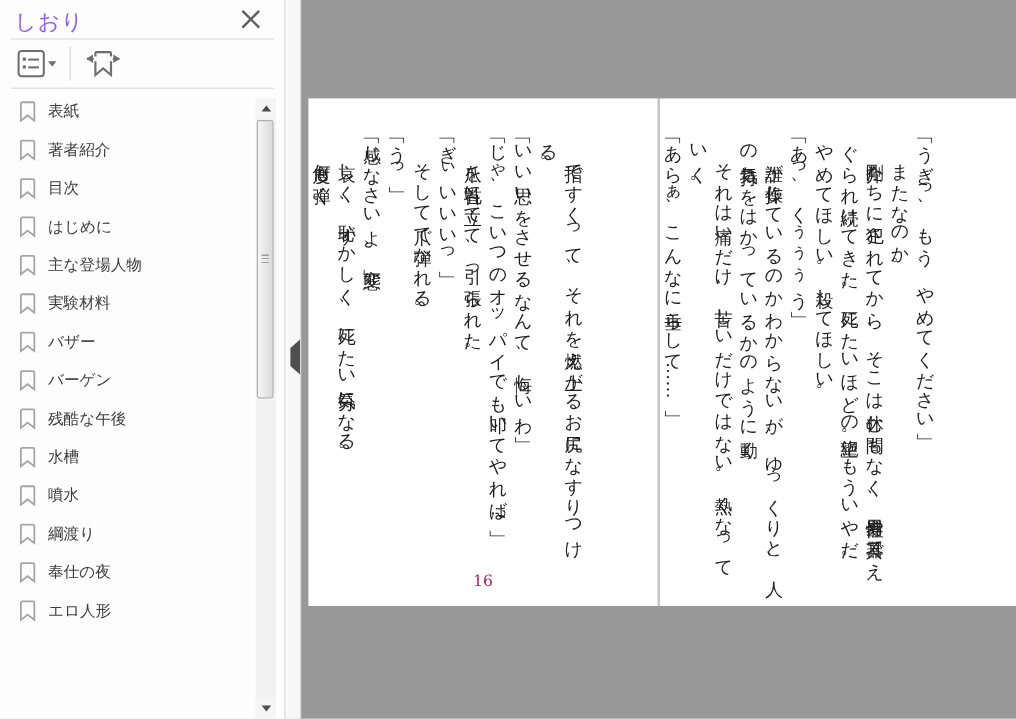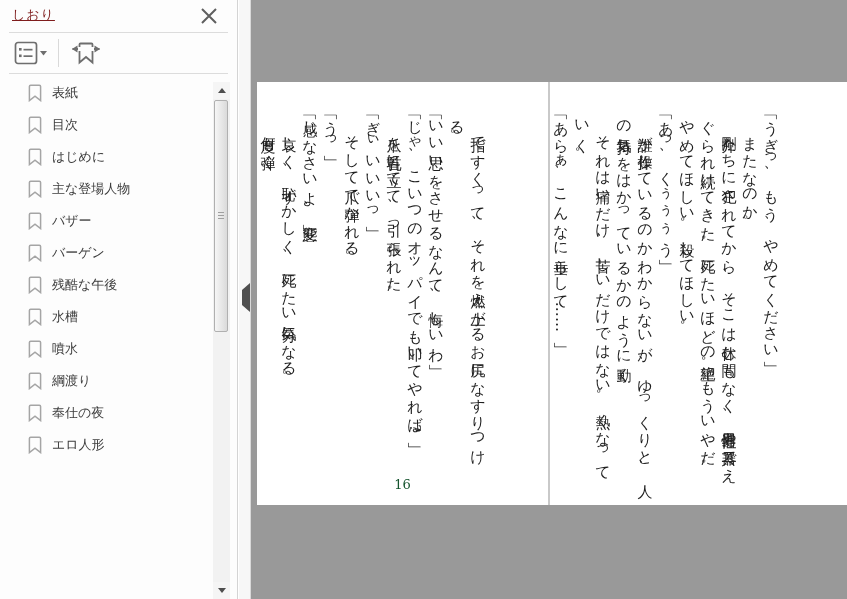--- a/index.html
+++ b/index.html
@@ -10,33 +10,33 @@
   }
 
   
   #sidebar {
     position:absolute; left:0; top:0; width:238px; height:599px;
     background:#fdfdfd; border-right:1px solid #d4d4d4;
   }
   .sb-header { position:relative; height:32px; }
   .sb-title {
     position:absolute; left:12px; top:6px;
-    font-size:13px; color:#7f1d1d; letter-spacing:1px;text-decoration:underline;
+    font-size:18px; color:#8b5cf6; letter-spacing:1px;
   }
   .close-btn {
     position:absolute; right:16px; top:5px; width:24px; height:24px;
     background:none; border:none; padding:0; cursor:pointer; color:#5f5f5f;
   }
   .sb-divider { border-top:1px solid #dcdcdc; margin:0 9px; }
   .sb-toolbar { height:40px; display:flex; align-items:center; padding-left:12px; }
   .tb-btn { background:none; border:none; padding:2px; cursor:pointer; color:#6e6e6e; display:flex; align-items:center; }
   .vsep { width:1px; height:28px; background:#d9d9d9; margin:0 10px 0 8px; }
 
   .sb-list { position:absolute; top:77px; left:0; width:213px; }
-  .sb-item { height:32px; display:flex; align-items:center; padding-left:28px; cursor:pointer; }
+  .sb-item { height:32px; display:flex; align-items:center; padding-left:16px; cursor:pointer; }
   .ribbon-icon { flex:0 0 auto; }
   .sb-label { margin-left:10px; font-size:13px; color:#3c3c3c; white-space:nowrap; }
 
   
   .sb-scroll { position:absolute; left:213px; top:82px; width:17px; bottom:0; background:#f2f2f2; }
   .scroll-btn {
     position:absolute; left:0; width:17px; height:17px; background:#f5f5f5;
     border:none; padding:0; cursor:pointer; display:flex; align-items:center; justify-content:center;
   }
   .scroll-btn.up { top:0; }
@@ -80,21 +80,21 @@
     font-size:15px; line-height:21px; letter-spacing:0.4px;
     color:#1f1f1f;
   }
   .page-left  .page-body { padding-right:30px; }
   .page-right .page-body { padding-right:8px; }
   .para { margin:0; }
 
   .page-num {
     position:absolute; bottom:13px; left:0; width:100%; text-align:center;
     font-family:"DejaVu Serif","Liberation Serif",serif;
-    font-size:13px; color:#14532d;
+    font-size:13px; color:#be185d;
   }
 </style>
 </head>
 <body>
 
 <div id="sidebar">
   <div class="sb-header">
     <span class="sb-title">しおり</span>
     <button class="close-btn">
       <svg width="22" height="22" viewBox="0 0 22 22">
@@ -130,20 +130,26 @@
 
   <div class="sb-list">
 
       <div class="sb-item">
         <svg class="ribbon-icon" width="14" height="18" viewBox="0 0 14 18">
           <path d="M2.6 1.2 L11.4 1.2 Q12.6 1.2 12.6 2.4 L12.6 16.6 L7 12.2 L1.4 16.6 L1.4 2.4 Q1.4 1.2 2.6 1.2 Z" fill="none" stroke="#a5a5a5" stroke-width="1.5"></path>
         </svg>
         <span class="sb-label">表紙</span>
       </div>
 
+      <div class="sb-item">
+        <svg class="ribbon-icon" width="14" height="18" viewBox="0 0 14 18">
+          <path d="M2.6 1.2 L11.4 1.2 Q12.6 1.2 12.6 2.4 L12.6 16.6 L7 12.2 L1.4 16.6 L1.4 2.4 Q1.4 1.2 2.6 1.2 Z" fill="none" stroke="#a5a5a5" stroke-width="1.5"></path>
+        </svg>
+        <span class="sb-label">著者紹介</span>
+      </div>
 
       <div class="sb-item">
         <svg class="ribbon-icon" width="14" height="18" viewBox="0 0 14 18">
           <path d="M2.6 1.2 L11.4 1.2 Q12.6 1.2 12.6 2.4 L12.6 16.6 L7 12.2 L1.4 16.6 L1.4 2.4 Q1.4 1.2 2.6 1.2 Z" fill="none" stroke="#a5a5a5" stroke-width="1.5"></path>
         </svg>
         <span class="sb-label">目次</span>
       </div>
 
       <div class="sb-item">
         <svg class="ribbon-icon" width="14" height="18" viewBox="0 0 14 18">
@@ -152,20 +158,26 @@
         <span class="sb-label">はじめに</span>
       </div>
 
       <div class="sb-item">
         <svg class="ribbon-icon" width="14" height="18" viewBox="0 0 14 18">
           <path d="M2.6 1.2 L11.4 1.2 Q12.6 1.2 12.6 2.4 L12.6 16.6 L7 12.2 L1.4 16.6 L1.4 2.4 Q1.4 1.2 2.6 1.2 Z" fill="none" stroke="#a5a5a5" stroke-width="1.5"></path>
         </svg>
         <span class="sb-label">主な登場人物</span>
       </div>
 
+      <div class="sb-item">
+        <svg class="ribbon-icon" width="14" height="18" viewBox="0 0 14 18">
+          <path d="M2.6 1.2 L11.4 1.2 Q12.6 1.2 12.6 2.4 L12.6 16.6 L7 12.2 L1.4 16.6 L1.4 2.4 Q1.4 1.2 2.6 1.2 Z" fill="none" stroke="#a5a5a5" stroke-width="1.5"></path>
+        </svg>
+        <span class="sb-label">実験材料</span>
+      </div>
 
       <div class="sb-item">
         <svg class="ribbon-icon" width="14" height="18" viewBox="0 0 14 18">
           <path d="M2.6 1.2 L11.4 1.2 Q12.6 1.2 12.6 2.4 L12.6 16.6 L7 12.2 L1.4 16.6 L1.4 2.4 Q1.4 1.2 2.6 1.2 Z" fill="none" stroke="#a5a5a5" stroke-width="1.5"></path>
         </svg>
         <span class="sb-label">バザー</span>
       </div>
 
 
       <div class="sb-item">

